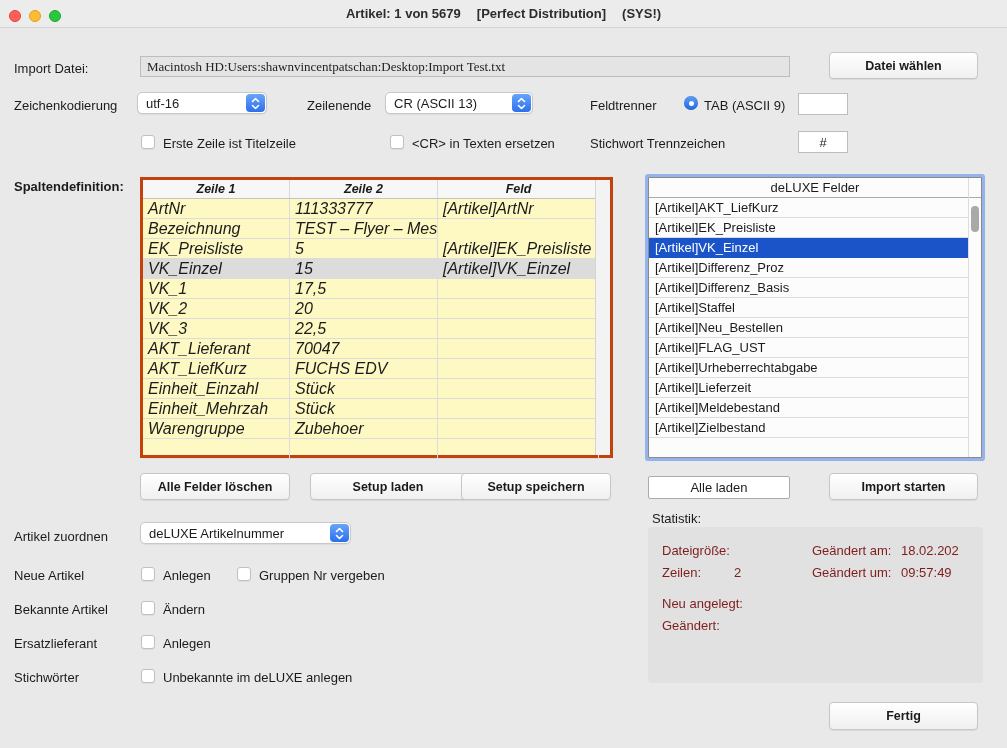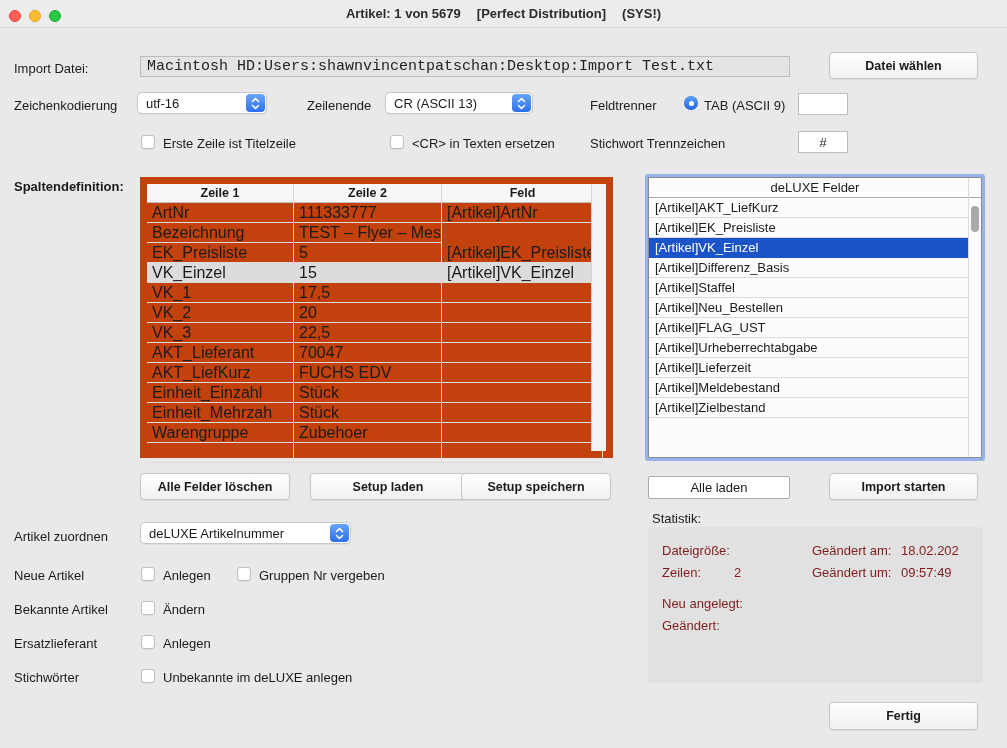--- a/index.html
+++ b/index.html
@@ -14,21 +14,21 @@
     background:#ECECEC; border-bottom:1px solid #D4D4D4; }
   .tl { position:absolute; top:10px; width:12px; height:12px; border-radius:50%; }
   .title { position:absolute; left:0; right:0; top:0; height:28px; text-align:center;
     line-height:28px; font-weight:bold; font-size:13px; color:#2c2c2c; }
   .title span { margin:0 8px; }
   
   .lbl { position:absolute; font-size:13px; color:#1b1b1b; white-space:nowrap; }
   .lbl.bold { font-weight:bold; }
   
   .pathfield { position:absolute; background:#E4E4E4; border:1px solid #BDBDBD;
-    font-family:Liberation Mono, monospace; font-size:15px; color:#222; padding:0 6px; height:21px; }
+    font-family:Liberation Serif, serif; font-size:13px; color:#222; padding:0 6px; height:21px; }
   .txtfield { position:absolute; background:#FFFFFF; border:1px solid #BDBDBD;
     font-family:inherit; font-size:13px; color:#222; text-align:center; height:22px; }
   
   .btn { position:absolute; background:linear-gradient(#FFFFFF,#F0F0F0);
     border:1px solid #C6C6C6; border-radius:4px; box-shadow:0 1px 1px rgba(0,0,0,0.07);
     font-weight:bold; font-size:12.5px; color:#1b1b1b; text-align:center; cursor:default;
     display:flex; align-items:center; justify-content:center; font-family:inherit; }
   .btn.plain { background:#FFFFFF; border:1px solid #ABABAB; border-radius:2px;
     font-weight:normal; font-size:13px; box-shadow:none; }
   
@@ -40,21 +40,21 @@
     background:linear-gradient(#67A5F9,#2D6FEC); display:flex; align-items:center; justify-content:center; }
   
   .radio { position:absolute; width:14px; height:14px; border-radius:50%;
     background:linear-gradient(#5C9FF8,#2367E8); box-shadow:inset 0 0 0 0.5px rgba(0,0,0,0.15); }
   .radio::after { content:""; position:absolute; left:4.5px; top:4.5px; width:5px; height:5px;
     border-radius:50%; background:#fff; }
   .chk { position:absolute; width:14px; height:14px; border-radius:3px; background:#FFFFFF;
     border:1px solid #C0C0C0; box-shadow:0 1px 1px rgba(0,0,0,0.06); }
   
   .coltable { position:absolute; left:140px; top:177px; width:473px; height:281px;
-    background:#c2410c; border:7px solid #c2410c; }
+    background:#fef9c3; border:3px solid #c2410c;font-style:italic; }
   .coltable .sbstrip { position:absolute; right:0; top:0; bottom:0; width:15px;
     background:#F3F3F3; border-left:1px solid #D4D4D4; }
   .thead { display:flex; height:19px; background:#F7F7F7; border-bottom:1px solid #C3C3C3; }
   .thead .th { font-size:12.5px; font-weight:600; text-align:center; line-height:18px;
     border-right:1px solid #D8D8D8; }
   .th.c0 { width:147px; } .th.c1 { width:148px; } .th.c2 { width:161px; border-right:none; }
   .trow { display:flex; height:20px; width:456px; }
   .trow.selected { background:#DCDCDC; }
   .tcell { font-size:16px; line-height:19px; padding-left:5px; white-space:nowrap; overflow:hidden;
     border-right:1px solid #DCDCDC; border-bottom:1px solid #DCDCDC; }
@@ -199,20 +199,21 @@
     </div>
   <div class="sbstrip"></div>
 </div>
 
 <div class="dlist">
   <div class="lhead">deLUXE Felder</div>
   <div>
       <div class="litem">[Artikel]AKT_LiefKurz</div>
       <div class="litem">[Artikel]EK_Preisliste</div>
       <div class="litem selected">[Artikel]VK_Einzel</div>
+      <div class="litem">[Artikel]Differenz_Proz</div>
       <div class="litem">[Artikel]Differenz_Basis</div>
       <div class="litem">[Artikel]Staffel</div>
       <div class="litem">[Artikel]Neu_Bestellen</div>
       <div class="litem">[Artikel]FLAG_UST</div>
       <div class="litem">[Artikel]Urheberrechtabgabe</div>
       <div class="litem">[Artikel]Lieferzeit</div>
       <div class="litem">[Artikel]Meldebestand</div>
       <div class="litem">[Artikel]Zielbestand</div>
     </div>
   <div class="track">

